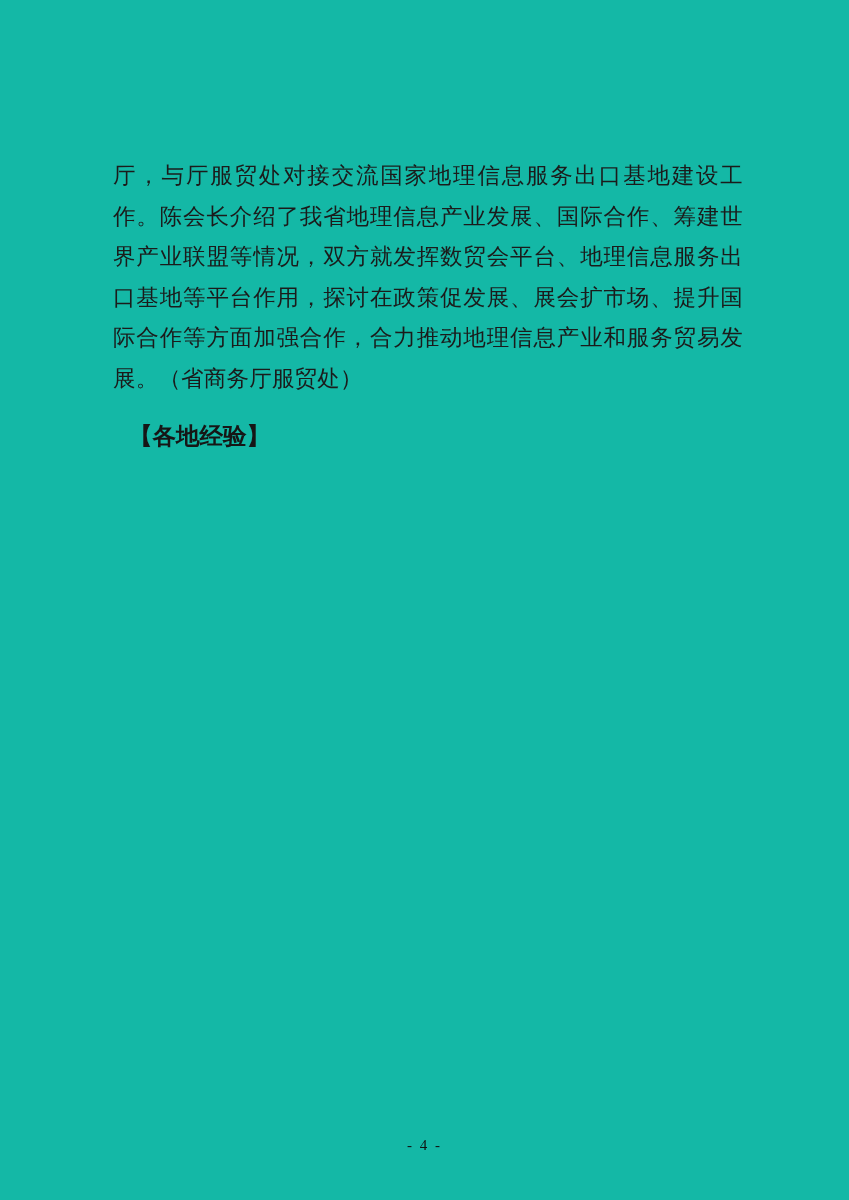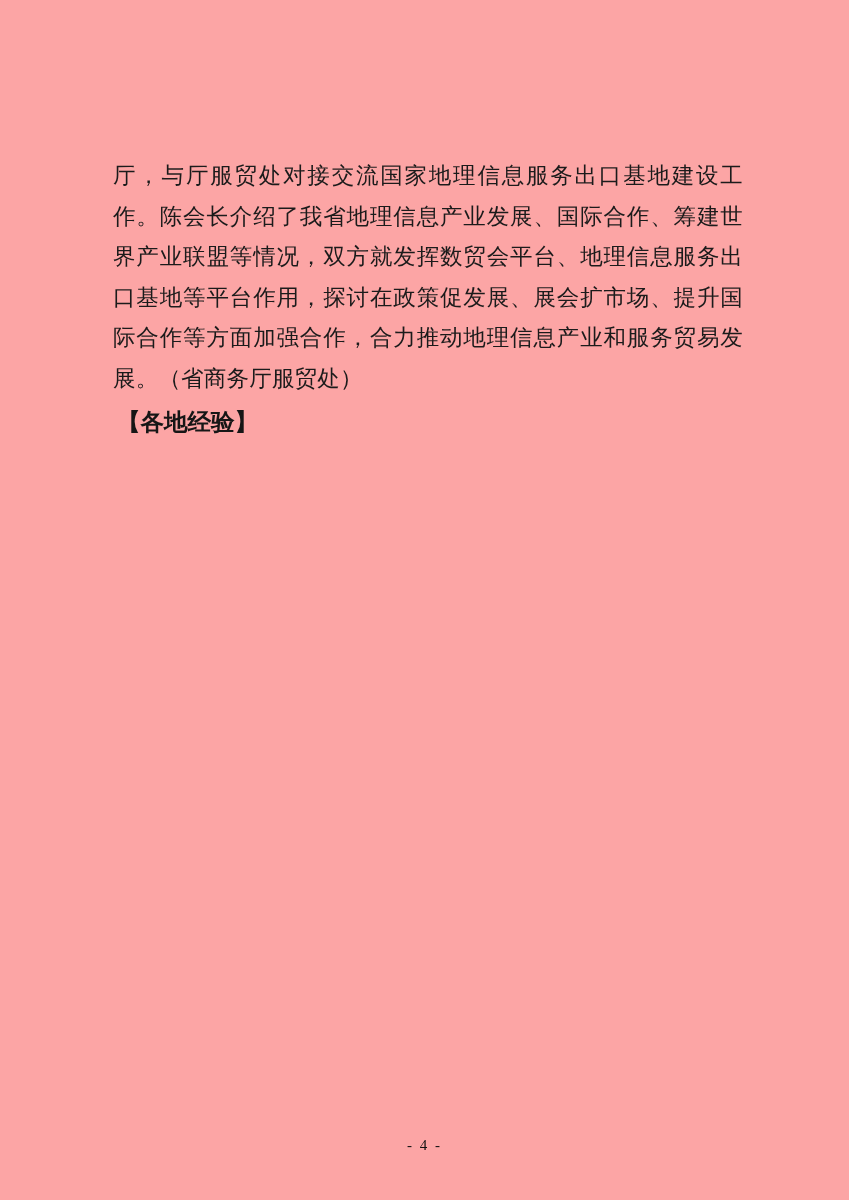--- a/index.html
+++ b/index.html
@@ -4,21 +4,21 @@
 <style>
   html, body {
     margin: 0;
     padding: 0;
     background: #ffffff;
   }
   .page {
     position: relative;
     width: 849px;
     height: 1200px;
-    background: #fca5a5;
+    background: #14b8a6;
     overflow: hidden;
     font-family: "Liberation Serif", "DejaVu Serif", serif;
     color: #1b1b1b;
   }
   .content {
     position: absolute;
     left: 113px;
     top: 156px;
     width: 630px;
   }
@@ -30,25 +30,25 @@
     text-justify: inter-character;
     letter-spacing: 0.2px;
   }
   .indent {
     text-indent: 45px;
   }
   .lead {
     font-weight: bold;
   }
   .section-header {
-    margin: 4px;
+    margin: 16px;
     font-size: 23.5px;
     line-height: 40.6px;
     font-weight: bold;
-    font-family: Liberation Mono, monospace;
+    font-family: Liberation Sans, sans-serif;
     color: #161616;
   }
   .footer {
     position: absolute;
     left: 0;
     right: 0;
     top: 1136px;
     text-align: center;
     font-size: 15px;
     line-height: 18px;

